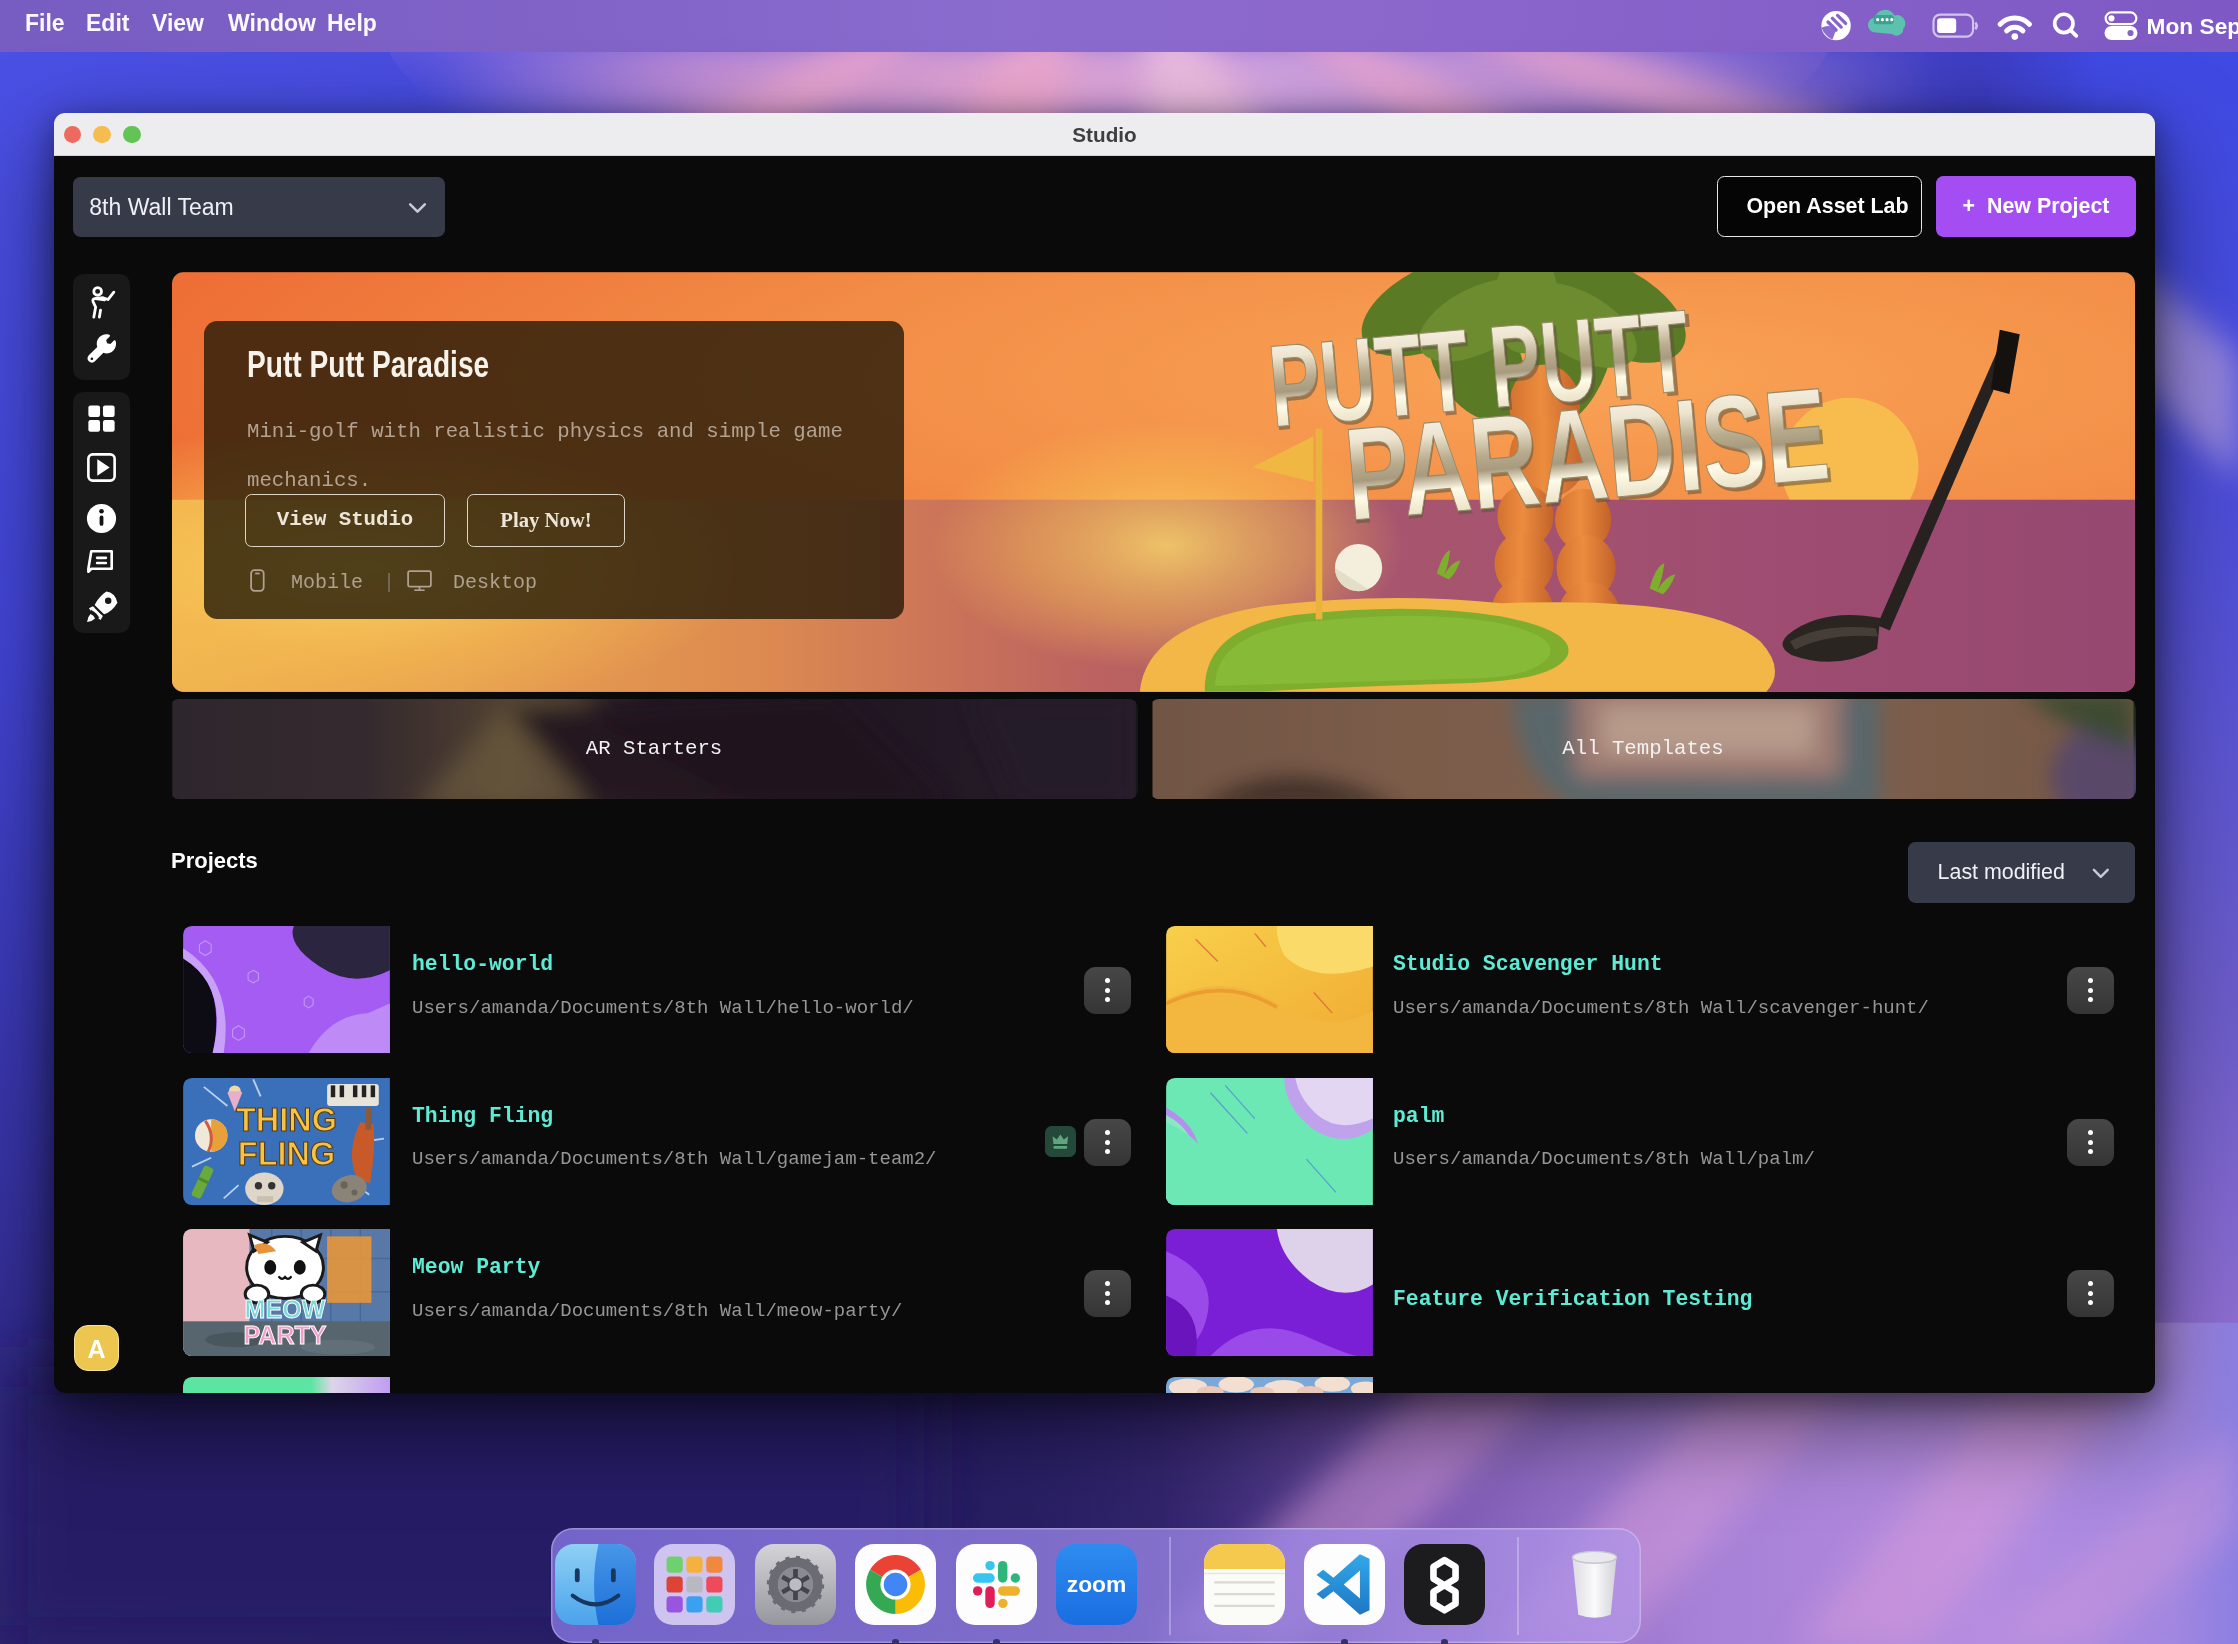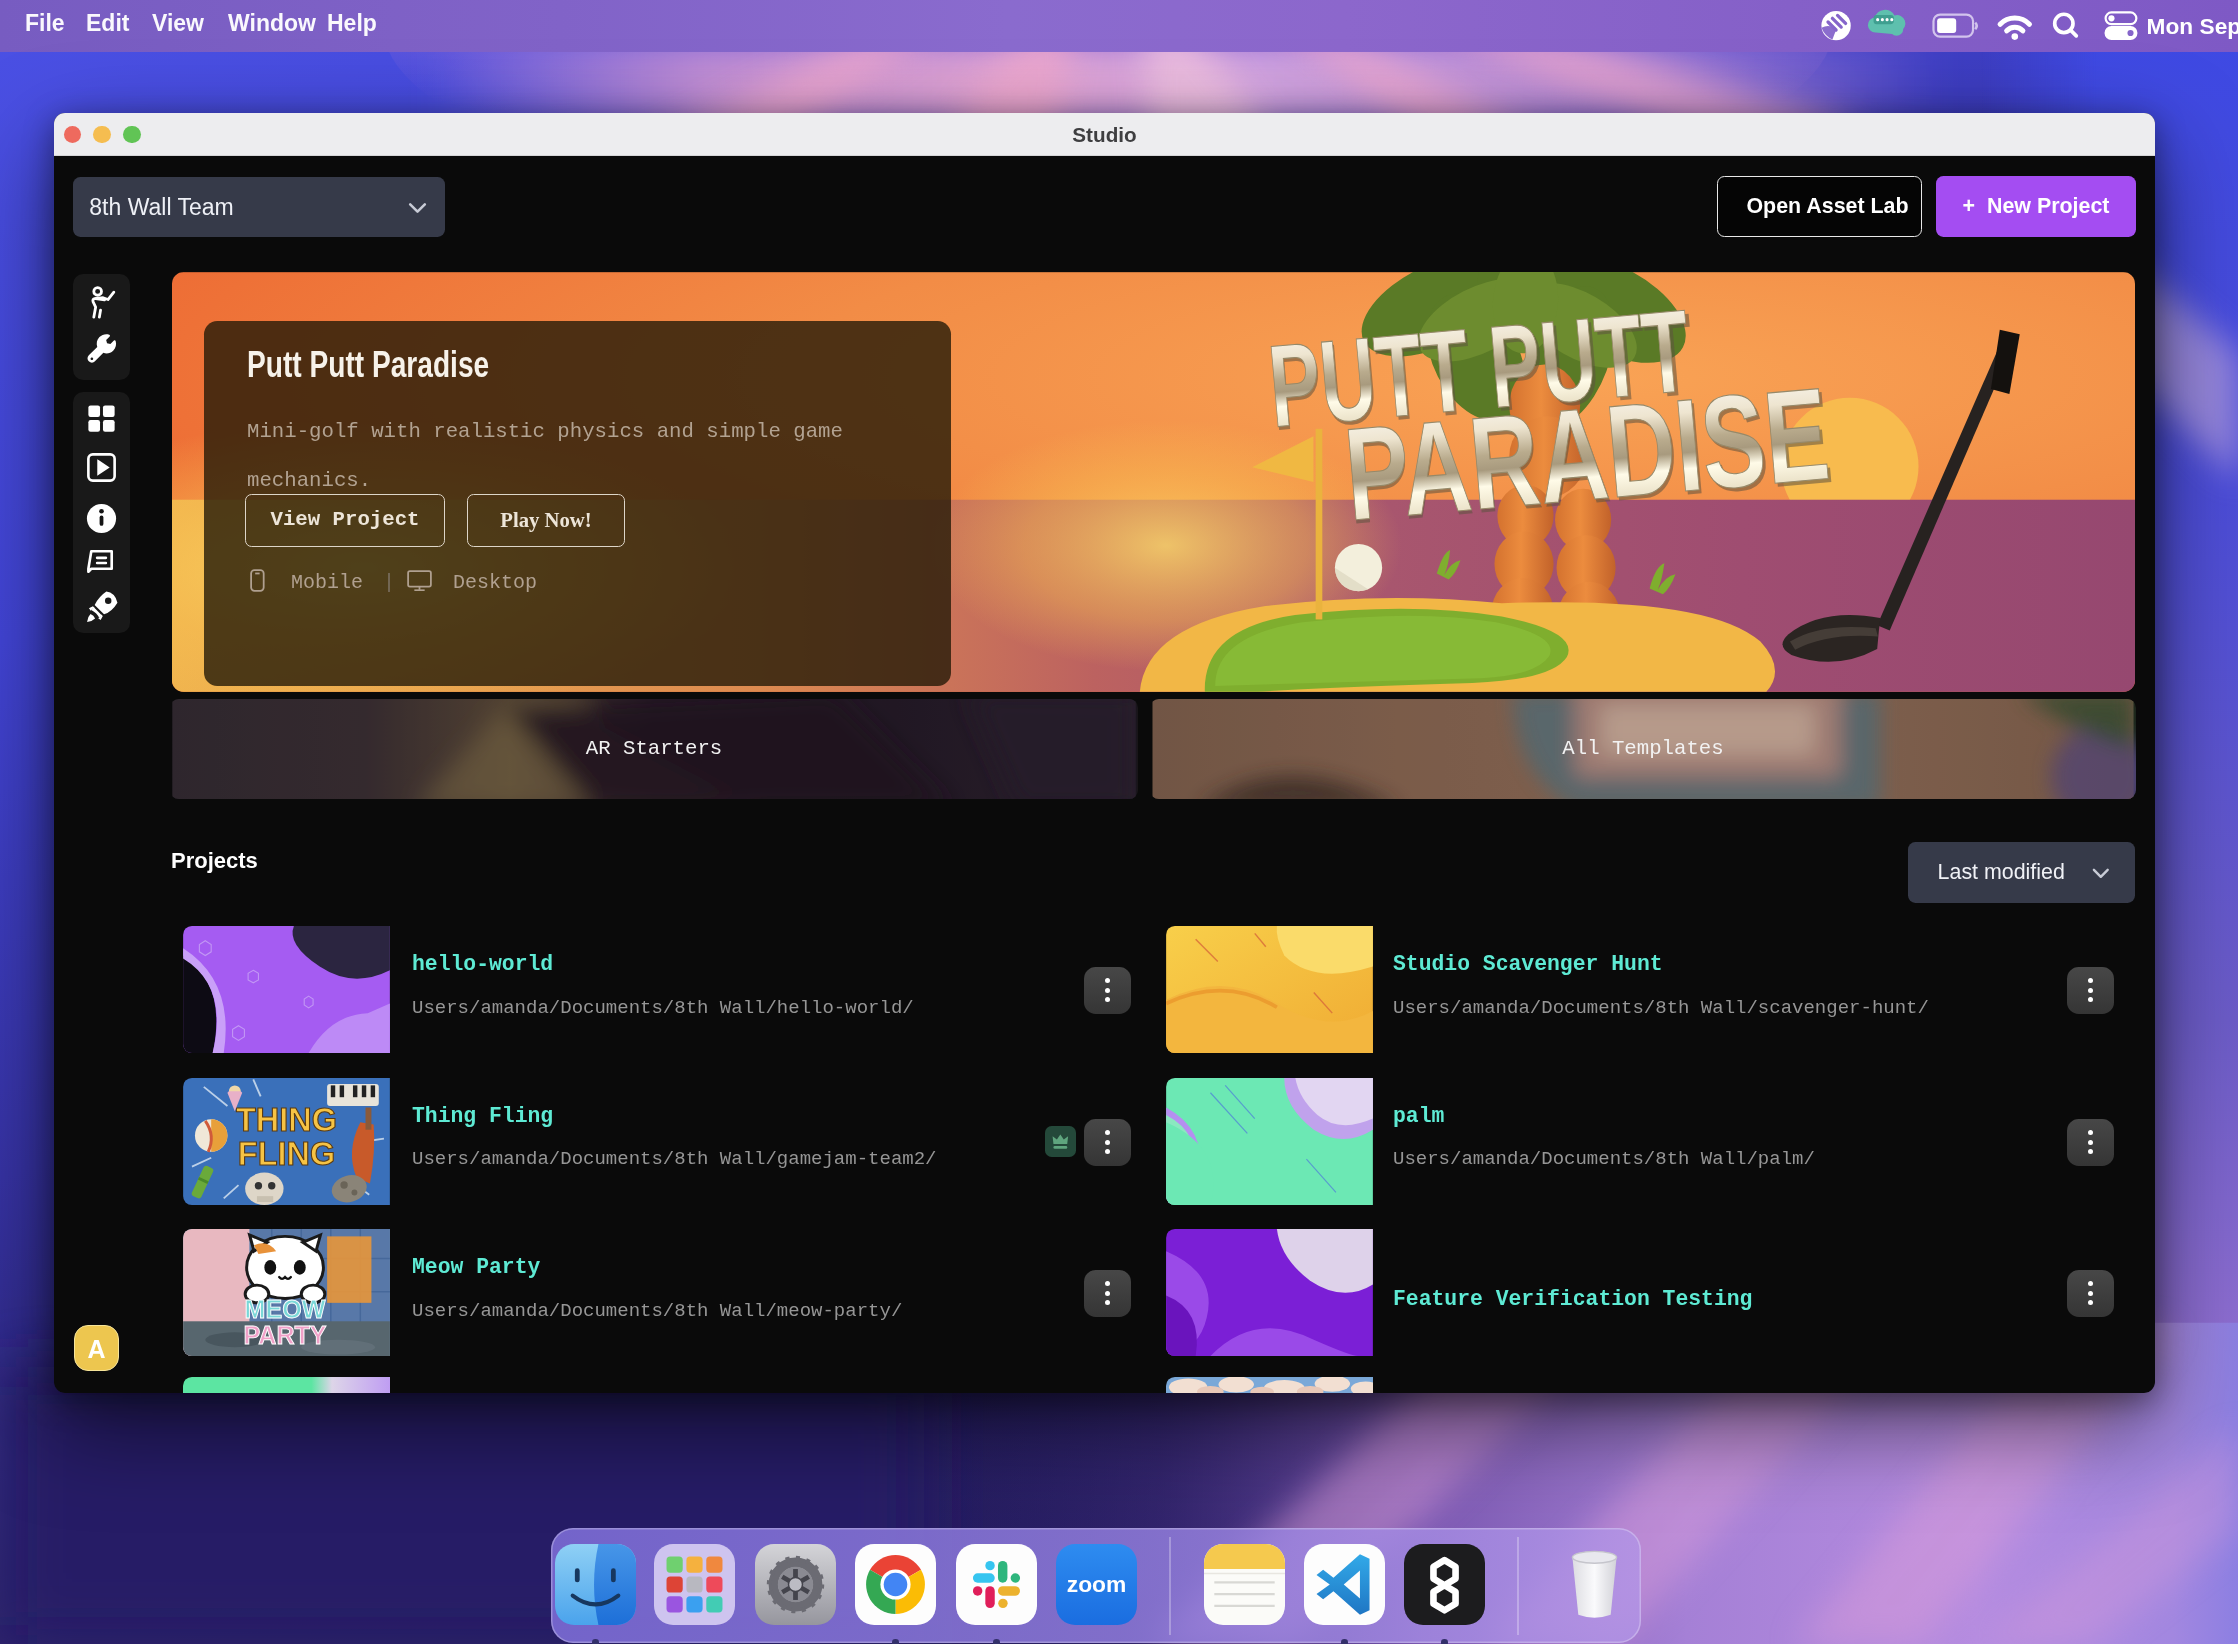--- a/index.html
+++ b/index.html
@@ -14,21 +14,21 @@
 #wtitle{position:absolute;left:0;top:0;width:100%;height:41px;text-align:center;line-height:43px;font-size:20.7px;font-weight:bold;color:#3e3e40;}
 #content{position:absolute;left:0;top:0;width:2101px;height:1280px;background:#0a0a0a;}
 .btn{position:absolute;box-sizing:border-box;border-radius:7.4px;text-align:center;font-weight:bold;color:#fff;}
 #teamsel{position:absolute;left:19px;top:64px;width:372px;height:60px;background:#363a49;border-radius:7.4px;color:#eef0f6;font-size:23px;}
 #teamsel span{position:absolute;left:16.3px;top:17px;}
 #openlab{left:1663px;top:63px;width:205px;height:61px;border:1.5px solid #e8e8e8;font-size:21.4px;line-height:58px;background:#050505;padding-left:16px;}
 #newproj{left:1882px;top:63px;width:200px;height:61px;background:#a44df2;font-size:21.4px;line-height:61px;}
 .sbox{position:absolute;left:19px;width:57px;background:#191919;border-radius:10.3px;}
 .sicon{position:absolute;left:29.6px;}
 #hero{position:absolute;left:118px;top:159px;width:1963px;height:420px;border-radius:11.8px;overflow:hidden;}
-#herocard{position:absolute;left:32px;top:49px;width:700px;height:365px;border-radius:13.3px;background:rgba(36,26,8,.8);padding-left:47px;}
+#herocard{position:absolute;left:32px;top:49px;width:700px;height:298px;border-radius:13.3px;background:rgba(36,26,8,.8);}
 #heroh{position:absolute;left:43px;top:23px;font-size:37px;font-weight:bold;color:#f7f2ea;transform:scaleX(.76);transform-origin:0 0;white-space:nowrap;}
 #herop{position:absolute;left:43px;top:86px;font-size:20.7px;line-height:49px;color:#b2a291;}
 .hbtn{position:absolute;top:173px;height:53px;box-sizing:border-box;border:1.5px solid #ddd5c8;border-radius:6.6px;color:#ede5d8;font-size:20.7px;font-weight:bold;text-align:center;line-height:50px;}
 #hmeta{position:absolute;left:43px;top:248px;height:29.6px;color:#b0a090;font-size:20px;}
 .tplcard{position:absolute;top:586px;height:100px;border-radius:8.9px;overflow:hidden;}
 .tpltxt{position:absolute;left:0;top:0;width:100%;height:100%;text-align:center;line-height:100px;color:#f2f2f2;font-size:20.7px;}
 #projlbl{position:absolute;left:117px;top:735px;font-size:22px;font-weight:bold;color:#fff;}
 #search{position:absolute;left:1338px;top:731px;width:495px;height:58px;box-sizing:border-box;background:#101010;border:1.5px solid #343434;border-radius:7.4px;}
 #search .ph{position:absolute;left:74px;top:16.3px;font-size:19px;color:#9a9a9a;}
 #lastmod{position:absolute;left:1854px;top:729px;width:227px;height:61px;background:#363a49;border-radius:7.4px;color:#f0f1f6;font-size:21.4px;}
@@ -323,21 +323,21 @@
       <g transform="rotate(-5 1830 250)" text-anchor="middle" font-family="Liberation Sans" font-weight="bold">
         <text x="1783" y="185" font-size="158" fill="#5e5340" opacity=".55" textLength="574" lengthAdjust="spacingAndGlyphs">PUTT PUTT</text>
         <text x="1780" y="180" font-size="158" fill="url(#chrome1)" stroke="#968969" stroke-width="1.5" textLength="570" lengthAdjust="spacingAndGlyphs">PUTT PUTT</text>
         <text x="1917" y="320" font-size="178" fill="#5e5340" opacity=".55" textLength="659" lengthAdjust="spacingAndGlyphs">PARADISE</text>
         <text x="1915" y="315" font-size="178" fill="url(#chrome1)" stroke="#968969" stroke-width="1.5" textLength="655" lengthAdjust="spacingAndGlyphs">PARADISE</text>
       </g>
     </svg>
       <div id="herocard">
         <div id="heroh">Putt Putt Paradise</div>
         <div id="herop" class="mono">Mini-golf with realistic physics and simple game<br>mechanics.</div>
-        <div class="hbtn mono" style="left:41px;width:200px;">View Project</div>
+        <div class="hbtn mono" style="left:41px;width:200px;">View Studio</div>
         <div class="hbtn mono" style="left:263px;width:158px;font-family:Liberation Serif, serif;">Play Now!</div>
         <div id="hmeta" class="mono">
           <svg style="position:absolute;left:3px;top:0px" width="14.8" height="23" viewBox="0 0 20 31" fill="none" stroke="#b0a090" stroke-width="2.4">
               <rect x="1.5" y="1.5" width="17" height="28" rx="4.5"></rect>
               <line x1="7" y1="6" x2="13" y2="6"></line>
             </svg>
           <span style="position:absolute;left:44px;top:1.5px">Mobile</span>
           <span style="position:absolute;left:136px;top:1.5px;color:#7a6f60">|</span>
           <svg style="position:absolute;left:160px;top:0.7px" width="25" height="21.4" viewBox="0 0 34 29" fill="none" stroke="#b0a090" stroke-width="2.4">
               <rect x="1.5" y="1.5" width="31" height="21" rx="2.5"></rect>

